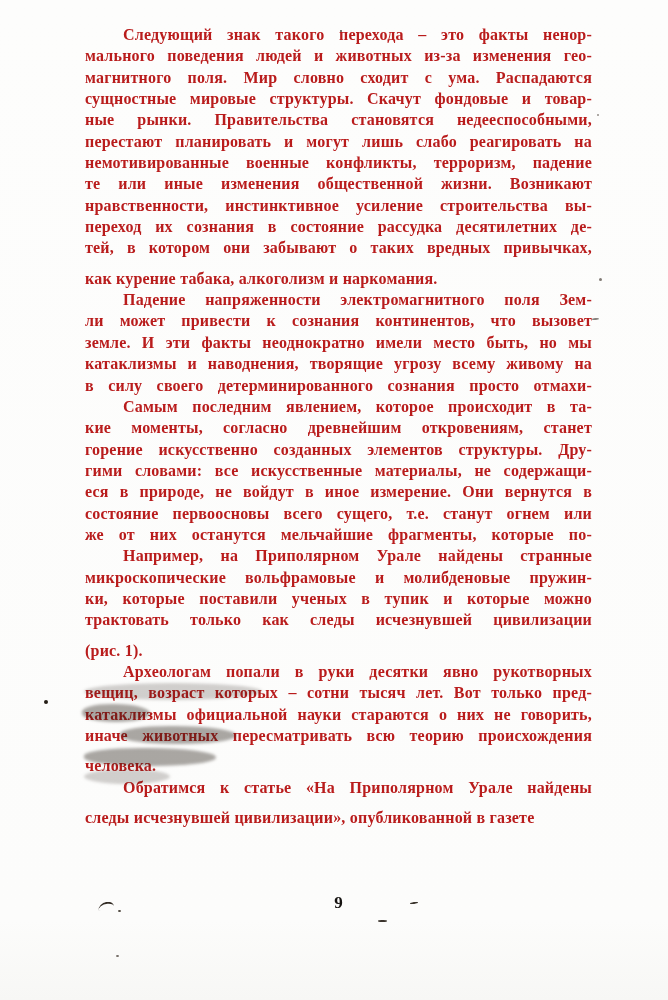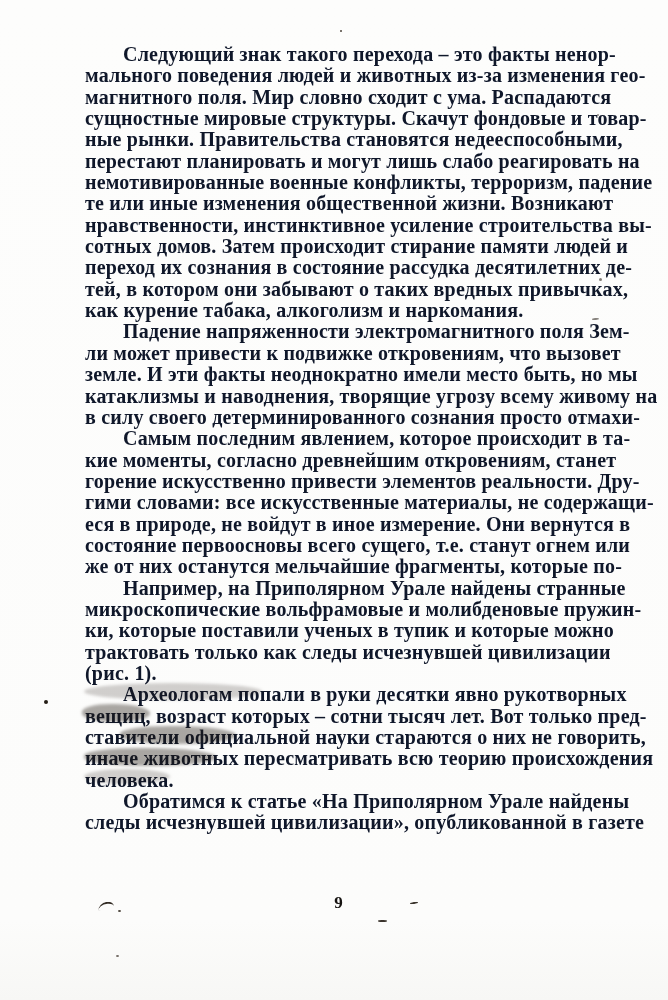--- a/index.html
+++ b/index.html
@@ -10,39 +10,39 @@
     width: 668px;
     height: 1000px;
     position: relative;
     background: linear-gradient(180deg, #fdfdfc 0%, #fcfcfb 92%, #f7f7f5 100%);
     font-family: "Liberation Serif", "DejaVu Serif", serif;
     overflow: hidden;
   }
   .page-text {
     position: absolute;
     left: 85px;
-    top: 44px;
+    top: 24px;
     width: 507px;
-    color: #0f172a;
-    font-size: 20px;
+    color: #b91c1c;
+    font-size: 16px;
     font-weight: 700;
     letter-spacing: 0.2px;
   }
   .para { margin: 0; }
   .line {
     height: 21.35px;
     line-height: 21.35px;
     white-space: nowrap;
     text-align: justify;
     
     text-align-last: justify;
     overflow: visible;
   }
   .line.first { text-indent: 38px; }
-  .line.last  { text-align-last: left; }
+  .line.last  { text-align-last: left; margin-top: 9px; }
 
   .page-number {
     position: absolute;
     left: 85px;
     top: 893px;
     width: 507px;
     text-align: center;
     font-size: 17px;
     font-weight: 700;
     color: #161311;
@@ -91,52 +91,51 @@
     <div class="para">
       <div class="line first">Следующий знак такого перехода – это факты ненор-</div>
       <div class="line">мального поведения людей и животных из-за изменения гео-</div>
       <div class="line">магнитного поля. Мир словно сходит с ума. Распадаются</div>
       <div class="line">сущностные мировые структуры. Скачут фондовые и товар-</div>
       <div class="line">ные рынки. Правительства становятся недееспособными,</div>
       <div class="line">перестают планировать и могут лишь слабо реагировать на</div>
       <div class="line">немотивированные военные конфликты, терроризм, падение</div>
       <div class="line">те или иные изменения общественной жизни. Возникают</div>
       <div class="line">нравственности, инстинктивное усиление строительства вы-</div>
-      <div class="line">сотных домов. Затем происходит стирание памяти людей и</div>
       <div class="line">переход их сознания в состояние рассудка десятилетних де-</div>
       <div class="line">тей, в котором они забывают о таких вредных привычках,</div>
       <div class="line last">как курение табака, алкоголизм и наркомания.</div>
     </div>
     <div class="para">
       <div class="line first">Падение напряженности электромагнитного поля Зем-</div>
-      <div class="line">ли может привести к подвижке откровениям, что вызовет</div>
+      <div class="line">ли может привести к сознания континентов, что вызовет</div>
       <div class="line">земле. И эти факты неоднократно имели место быть, но мы</div>
       <div class="line">катаклизмы и наводнения, творящие угрозу всему живому на</div>
       <div class="line">в силу своего детерминированного сознания просто отмахи-</div>
     </div>
     <div class="para">
       <div class="line first">Самым последним явлением, которое происходит в та-</div>
       <div class="line">кие моменты, согласно древнейшим откровениям, станет</div>
-      <div class="line">горение искусственно привести элементов реальности. Дру-</div>
+      <div class="line">горение искусственно созданных элементов структуры. Дру-</div>
       <div class="line">гими словами: все искусственные материалы, не содержащи-</div>
       <div class="line">еся в природе, не войдут в иное измерение. Они вернутся в</div>
       <div class="line">состояние первоосновы всего сущего, т.е. станут огнем или</div>
       <div class="line">же от них останутся мельчайшие фрагменты, которые по-</div>
     </div>
     <div class="para">
       <div class="line first">Например, на Приполярном Урале найдены странные</div>
       <div class="line">микроскопические вольфрамовые и молибденовые пружин-</div>
       <div class="line">ки, которые поставили ученых в тупик и которые можно</div>
       <div class="line">трактовать только как следы исчезнувшей цивилизации</div>
       <div class="line last">(рис. 1).</div>
     </div>
     <div class="para">
       <div class="line first">Археологам попали в руки десятки явно рукотворных</div>
       <div class="line">вещиц, возраст которых – сотни тысяч лет. Вот только пред-</div>
-      <div class="line">ставители официальной науки стараются о них не говорить,</div>
+      <div class="line">катаклизмы официальной науки стараются о них не говорить,</div>
       <div class="line">иначе животных пересматривать всю теорию происхождения</div>
       <div class="line last">человека.</div>
     </div>
     <div class="para">
       <div class="line first">Обратимся к статье «На Приполярном Урале найдены</div>
       <div class="line last">следы исчезнувшей цивилизации», опубликованной в газете</div>
     </div>
   </div>
 
 <div class="page-number">9</div>

